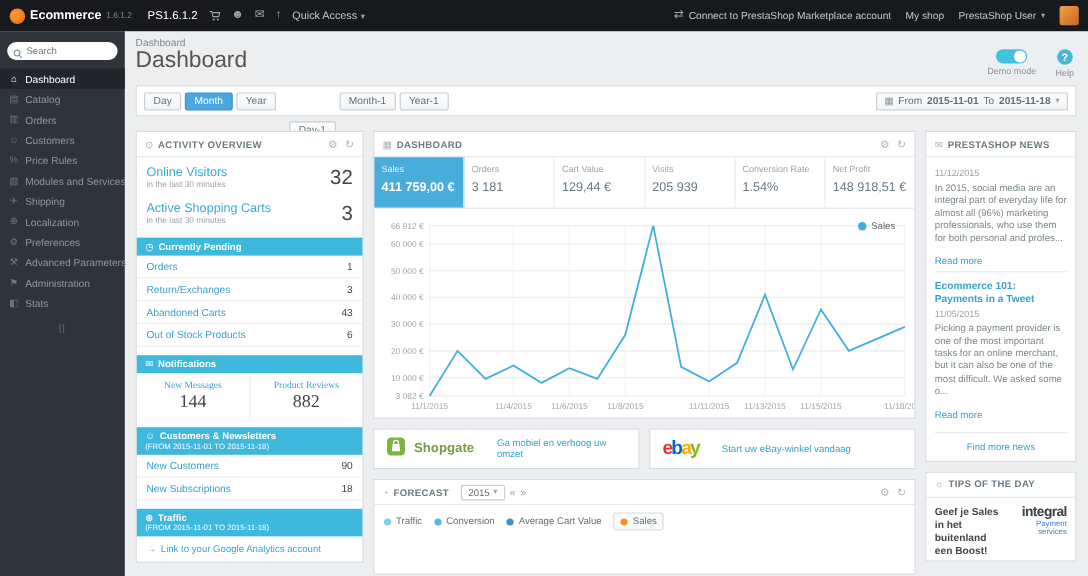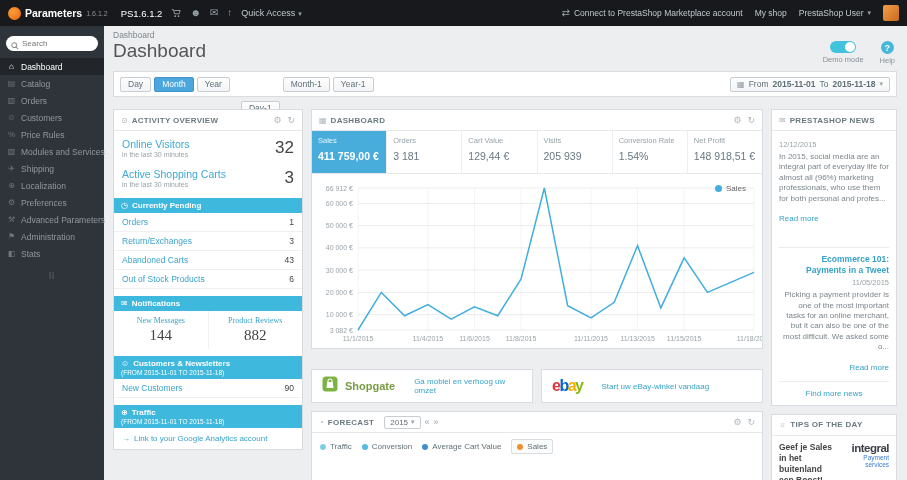--- a/index.html
+++ b/index.html
@@ -93,21 +93,21 @@
   .kpi-active{background:#49addc;}
   .kpi-active .kl{color:#eaf6fc;}
   .kpi-active .kv{color:#fff;font-weight:bold;}
   .chart-wrap{position:relative;padding:4px 0 2px;}
   .chart{height:168px;width:100%;}
   .chart-legend{position:absolute;top:10px;right:16px;font-size:8px;color:#666;display:flex;gap:4px;align-items:center;cursor:pointer;}
   .dot{width:7px;height:7px;border-radius:50%;display:inline-block;}
   .dot-sales-line{background:#41aede;}
 
   
-  .promos{display:flex;gap:8px;margin-top:20px;}
+  .promos{display:flex;gap:8px;margin-top:8px;}
   .promo{flex:1;height:32px;display:flex;align-items:center;padding:0 10px;gap:7px;}
   .sg-name{font-size:11px;font-weight:bold;color:#7a9c42;}
   .promo-link{color:#36a2c9;font-size:8px;margin-left:12px;cursor:pointer;text-decoration:none;}
   .ebay-logo{font-size:16px;font-weight:bold;letter-spacing:-1.5px;line-height:1;}
   .eb-e{color:#e53238;}.eb-b{color:#0064d2;}.eb-a{color:#f5af02;}.eb-y{color:#86b817;}
 
   
   .forecast{margin-top:8px;}
   .year-select{border:1px solid #c7ced4;background:#fff;font-size:8px;color:#5f6f77;display:inline-flex;align-items:center;gap:3px;padding:1px 5px;margin-left:6px;cursor:pointer;border-radius:2px;}
   .pager{color:#9aa3a9;font-size:9px;cursor:pointer;}
@@ -117,42 +117,42 @@
   .fdot{width:6px;height:6px;border-radius:50%;display:inline-block;}
   .fdot-traffic{background:#7ed0ea;}
   .fdot-conversion{background:#55b9e0;}
   .fdot-avg{background:#418fc8;}
   .fdot-sales{background:#f28f2c;}
   .fc-body{height:30px;}
 
   
   .news-body{padding:6px 7px 0;}
   .news-item{display:block;}
-  .news-item + .news-item{border-top:1px solid #e9ebec;margin-top:22px;padding-top:6px;text-align:right;}
+  .news-item + .news-item{border-top:1px solid #e9ebec;margin-top:1px;padding-top:6px;}
   .news-title{color:#36a2c9;font-size:8.5px;font-weight:bold;display:block;line-height:1.25;cursor:pointer;text-decoration:none;}
   .news-date{font-size:7.5px;color:#9aa3a8;margin:3px 0;}
   .news-excerpt{font-size:8px;color:#7c868c;line-height:1.3;margin:0 0 3px;}
   .read-more{color:#36a2c9;font-size:8px;cursor:pointer;text-decoration:none;}
   .find-more{text-align:center;padding:7px 4px;font-size:8px;color:#36a2c9;border-top:1px solid #e9ebec;margin-top:7px;cursor:pointer;}
   .tips{margin-top:8px;}
   .tips-top{display:flex;padding:6px 7px 2px;gap:4px;}
   .tips-headline{font-size:8.5px;font-weight:bold;color:#444;width:56px;line-height:1.3;}
   .ingenico{margin-left:auto;text-align:right;}
   .ing-name{font-size:11.5px;font-weight:bold;color:#3c4147;letter-spacing:-.5px;}
   .ing-sub{font-size:6.5px;color:#3a7bd5;}
 </style>
 </head>
 <body>
 
 <div class="app">
 
   <header class="topbar">
     <div class="brand">
       <span class="logo-dot"></span>
-      <span class="brand-name">Parameters</span>
+      <span class="brand-name">Ecommerce</span>
       <span class="brand-ver">1.6.1.2</span>
     </div>
     <span class="shopver">PS1.6.1.2</span>
     <span class="tb-ic">
         <svg width="10" height="10" viewBox="0 0 12 12">
           <path d="M1 2h2l1.2 5h5.6l1.2-4H4" fill="none" stroke="#9aa3a9" stroke-width="1.1"></path>
           <circle cx="5" cy="9.8" r="1" fill="#9aa3a9"></circle>
           <circle cx="9" cy="9.8" r="1" fill="#9aa3a9"></circle>
         </svg>
       </span>
@@ -340,20 +340,24 @@
           <div class="secbar col">
             <div class="secbar-line">
               <span class="sec-ic">☺</span>
               <span>Customers &amp; Newsletters</span>
             </div>
             <span class="sub">(FROM 2015-11-01 TO 2015-11-18)</span>
           </div>
           <div class="secrow">
               <span class="srl">New Customers</span>
               <span class="srv">90</span>
+            </div>
+          <div class="secrow">
+              <span class="srl">New Subscriptions</span>
+              <span class="srv">18</span>
             </div>
 
           <div class="secbar col">
             <div class="secbar-line">
               <span class="sec-ic">⊕</span>
               <span>Traffic</span>
             </div>
             <span class="sub">(FROM 2015-11-01 TO 2015-11-18)</span>
           </div>
           <div class="ga-link">
@@ -495,21 +499,21 @@
         </div>
 
         <div class="col-right">
           <section class="panel">
             <div class="phead">
               <span class="ph-ic">✉</span>
               <span class="ptitle">PRESTASHOP NEWS</span>
             </div>
             <div class="news-body">
               <article class="news-item">
-                <div class="news-date">12/12/2015</div>
+                <div class="news-date">11/12/2015</div>
                 <p class="news-excerpt">In 2015, social media are an integral part of everyday life for almost all (96%) marketing professionals, who use them for both personal and profes...</p>
                 <a class="read-more">Read more</a>
               </article>
               <article class="news-item">
                 <a class="news-title">Ecommerce 101: Payments in a Tweet</a>
                 <div class="news-date">11/05/2015</div>
                 <p class="news-excerpt">Picking a payment provider is one of the most important tasks for an online merchant, but it can also be one of the most difficult. We asked some o...</p>
                 <a class="read-more">Read more</a>
               </article>
               <div class="find-more">Find more news</div>

